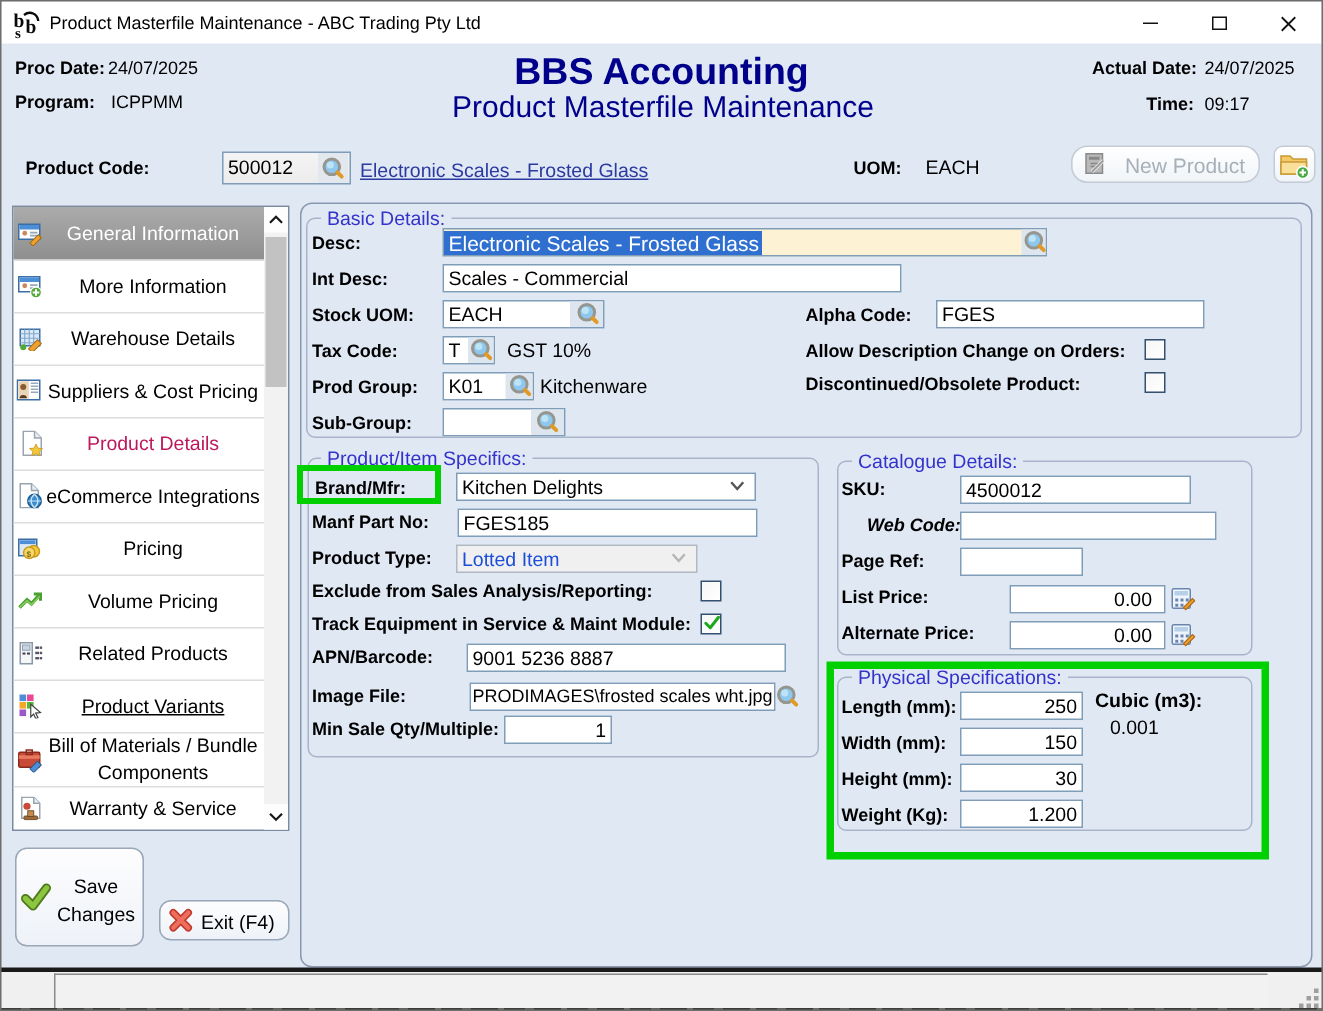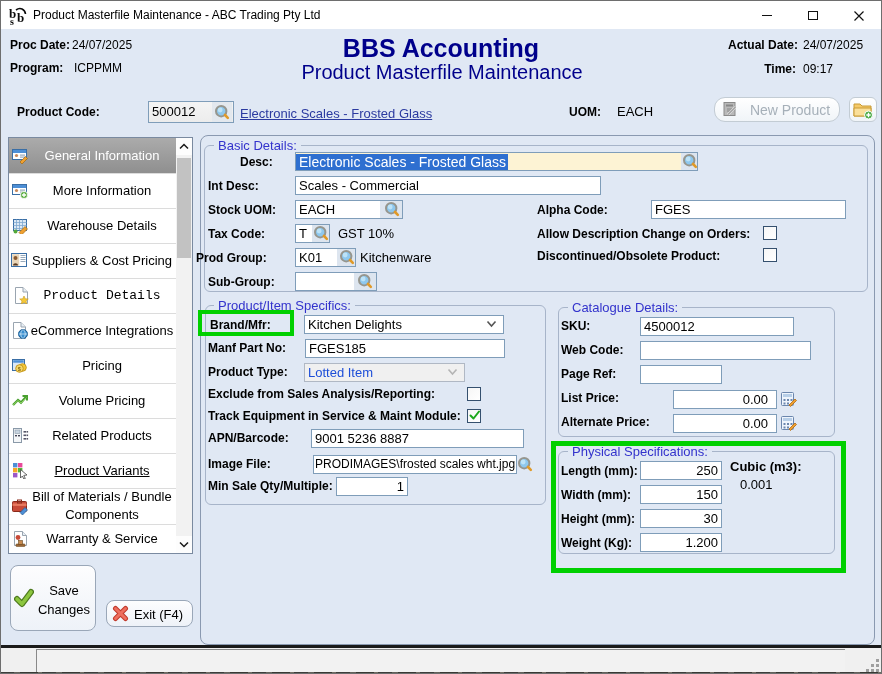--- a/index.html
+++ b/index.html
@@ -83,21 +83,21 @@
 <div class="abs" style="left:9px;top:138px;width:167px;height:35px;background:linear-gradient(#ababab,#8f8f8f);"></div>
 
 <div class="abs">
 <div style="position:absolute;left:28px;top:138px;width:148px;height:35px;display:flex;align-items:center;justify-content:center;text-align:center;font-size:13px;line-height:18px;color:#fff;">General Information</div>
 <div style="position:absolute;left:28px;top:173px;width:148px;height:35px;display:flex;align-items:center;justify-content:center;text-align:center;font-size:13px;line-height:18px;color:#000;">More Information</div>
 <div style="position:absolute;left:9px;top:173px;width:167px;height:1px;background:#dcdcdc;"></div>
 <div style="position:absolute;left:28px;top:208px;width:148px;height:35px;display:flex;align-items:center;justify-content:center;text-align:center;font-size:13px;line-height:18px;color:#000;">Warehouse Details</div>
 <div style="position:absolute;left:9px;top:208px;width:167px;height:1px;background:#dcdcdc;"></div>
 <div style="position:absolute;left:28px;top:243px;width:148px;height:35px;display:flex;align-items:center;justify-content:center;text-align:center;font-size:13px;line-height:18px;color:#000;">Suppliers &amp; Cost Pricing</div>
 <div style="position:absolute;left:9px;top:243px;width:167px;height:1px;background:#dcdcdc;"></div>
-<div style="position:absolute;left:28px;top:278px;width:148px;height:35px;display:flex;align-items:center;justify-content:center;text-align:center;font-size:13px;line-height:18px;color:#000000;font-family:Liberation Mono, monospace;">Product Details</div>
+<div style="position:absolute;left:28px;top:278px;width:148px;height:35px;display:flex;align-items:center;justify-content:center;text-align:center;font-size:13px;line-height:18px;color:#be185d;">Product Details</div>
 <div style="position:absolute;left:9px;top:278px;width:167px;height:1px;background:#dcdcdc;"></div>
 <div style="position:absolute;left:28px;top:313px;width:148px;height:35px;display:flex;align-items:center;justify-content:center;text-align:center;font-size:13px;line-height:18px;color:#000;">eCommerce Integrations</div>
 <div style="position:absolute;left:9px;top:313px;width:167px;height:1px;background:#dcdcdc;"></div>
 <div style="position:absolute;left:28px;top:348px;width:148px;height:35px;display:flex;align-items:center;justify-content:center;text-align:center;font-size:13px;line-height:18px;color:#000;">Pricing</div>
 <div style="position:absolute;left:9px;top:348px;width:167px;height:1px;background:#dcdcdc;"></div>
 <div style="position:absolute;left:28px;top:383px;width:148px;height:35px;display:flex;align-items:center;justify-content:center;text-align:center;font-size:13px;line-height:18px;color:#000;">Volume Pricing</div>
 <div style="position:absolute;left:9px;top:383px;width:167px;height:1px;background:#dcdcdc;"></div>
 <div style="position:absolute;left:28px;top:418px;width:148px;height:35px;display:flex;align-items:center;justify-content:center;text-align:center;font-size:13px;line-height:18px;color:#000;">Related Products</div>
 <div style="position:absolute;left:9px;top:418px;width:167px;height:1px;background:#dcdcdc;"></div>
 <div style="position:absolute;left:28px;top:453px;width:148px;height:35px;display:flex;align-items:center;justify-content:center;text-align:center;font-size:13px;line-height:18px;color:#000;text-decoration:underline;">Product Variants</div>
@@ -219,56 +219,56 @@
 <svg class="abs" style="left:112px;top:605px;" width="17" height="17" viewBox="0 0 17 17">
     <path d="M3.5 3.5 L13.5 13.5 M13.5 3.5 L3.5 13.5" stroke="#c0392b" stroke-width="5" stroke-linecap="round"></path>
     <path d="M3.5 3.5 L13.5 13.5 M13.5 3.5 L3.5 13.5" stroke="#ee6e5e" stroke-width="3" stroke-linecap="round"></path>
   </svg>
 <div class="abs" style="left:134px;top:607px;font-size:13px;color:#000;">Exit (F4)</div>
 
 <div class="abs" style="left:200px;top:135px;width:675px;height:510px;border:1px solid #8a99b0;border-radius:8px;"></div>
 
 <div class="grp" style="left:204px;top:145px;width:664px;height:147px;"></div>
 <div class="gtitle" style="left:214px;top:139px;">Basic Details:</div>
-<div class="lbl" style="left:208px;top:155px;margin-left:32px;">Desc:</div>
+<div class="lbl" style="left:208px;top:155px;">Desc:</div>
 <div class="inp" style="left:295px;top:152px;width:403px;height:19px;background:#fdf3d4;padding:0;font-size:14px;line-height:18px;">
   <span style="background:#2e6fd0;color:#fff;padding:0 2px 0 3px;">Electronic Scales - Frosted Glass</span>
 </div>
 <div class="abs" style="left:681px;top:153px;width:16px;height:17px;background:#dde5ef;"></div>
 <svg class="mag" style="left:682px;top:153px;" viewBox="0 0 16 16">
     <circle cx="7.2" cy="7.2" r="5.2" fill="#8ec8ee" stroke="#96968e" stroke-width="2"></circle>
     <circle cx="6.2" cy="6" r="2.4" fill="#c6e8f8" opacity="0.85"></circle>
     <path d="M11 11 L13.8 13.8" stroke="#e09a28" stroke-width="2.6" stroke-linecap="round"></path>
   </svg>
 <div class="lbl" style="left:208px;top:179px;">Int Desc:</div>
 <div class="inp" style="left:295px;top:176px;width:306px;height:19px;">Scales - Commercial</div>
 <div class="lbl" style="left:208px;top:203px;">Stock UOM:</div>
 <div class="inp" style="left:295px;top:200px;width:108px;height:19px;">EACH</div>
 <div class="abs" style="left:380px;top:201px;width:22px;height:17px;background:#dde5ef;"></div>
 <svg class="mag" style="left:384px;top:201px;" viewBox="0 0 16 16">
     <circle cx="7.2" cy="7.2" r="5.2" fill="#8ec8ee" stroke="#96968e" stroke-width="2"></circle>
     <circle cx="6.2" cy="6" r="2.4" fill="#c6e8f8" opacity="0.85"></circle>
     <path d="M11 11 L13.8 13.8" stroke="#e09a28" stroke-width="2.6" stroke-linecap="round"></path>
   </svg>
 <div class="lbl" style="left:537px;top:203px;">Alpha Code:</div>
-<div class="inp" style="left:624px;top:200px;width:195px;height:19px;margin-left:27px;">FGES</div>
+<div class="inp" style="left:624px;top:200px;width:179px;height:19px;">FGES</div>
 <div class="lbl" style="left:208px;top:227px;">Tax Code:</div>
 <div class="inp" style="left:295px;top:224px;width:35px;height:19px;">T</div>
 <div class="abs" style="left:312px;top:225px;width:17px;height:17px;background:#dde5ef;"></div>
 <svg class="mag" style="left:313px;top:225px;" viewBox="0 0 16 16">
     <circle cx="7.2" cy="7.2" r="5.2" fill="#8ec8ee" stroke="#96968e" stroke-width="2"></circle>
     <circle cx="6.2" cy="6" r="2.4" fill="#c6e8f8" opacity="0.85"></circle>
     <path d="M11 11 L13.8 13.8" stroke="#e09a28" stroke-width="2.6" stroke-linecap="round"></path>
   </svg>
 <div class="val" style="left:338px;top:227px;font-size:13px;">GST 10%</div>
 <div class="lbl" style="left:537px;top:227px;">Allow Description Change on Orders:</div>
 <div class="cb" style="left:763px;top:226px;"></div>
 <div class="lbl" style="left:537px;top:249px;">Discontinued/Obsolete Product:</div>
 <div class="cb" style="left:763px;top:248px;"></div>
-<div class="lbl" style="left:196px;top:251px;text-align:center;">Prod Group:</div>
+<div class="lbl" style="left:208px;top:251px;text-align:center;">Prod Group:</div>
 <div class="inp" style="left:295px;top:248px;width:61px;height:19px;">K01</div>
 <div class="abs" style="left:337px;top:249px;width:18px;height:17px;background:#dde5ef;"></div>
 <svg class="mag" style="left:339px;top:249px;" viewBox="0 0 16 16">
     <circle cx="7.2" cy="7.2" r="5.2" fill="#8ec8ee" stroke="#96968e" stroke-width="2"></circle>
     <circle cx="6.2" cy="6" r="2.4" fill="#c6e8f8" opacity="0.85"></circle>
     <path d="M11 11 L13.8 13.8" stroke="#e09a28" stroke-width="2.6" stroke-linecap="round"></path>
   </svg>
 <div class="val" style="left:360px;top:251px;font-size:13px;">Kitchenware</div>
 <div class="lbl" style="left:208px;top:275px;">Sub-Group:</div>
 <div class="inp" style="left:295px;top:272px;width:82px;height:19px;"></div>
@@ -310,21 +310,21 @@
     <circle cx="6.2" cy="6" r="2.4" fill="#c6e8f8" opacity="0.85"></circle>
     <path d="M11 11 L13.8 13.8" stroke="#e09a28" stroke-width="2.6" stroke-linecap="round"></path>
   </svg>
 <div class="lbl" style="left:208px;top:479px;">Min Sale Qty/Multiple:</div>
 <div class="inp" style="left:336px;top:477px;width:72px;height:19px;text-align:right;">1</div>
 
 <div class="grp" style="left:558px;top:307px;width:277px;height:130px;"></div>
 <div class="gtitle" style="left:568px;top:301px;">Catalogue Details:</div>
 <div class="lbl" style="left:561px;top:319px;">SKU:</div>
 <div class="inp" style="left:640px;top:317px;width:154px;height:19px;">4500012</div>
-<div class="lbl" style="left:561px;top:343px;">Web Code:</div>
+<div class="lbl" style="left:578px;top:343px;font-style:italic;">Web Code:</div>
 <div class="inp" style="left:640px;top:341px;width:171px;height:19px;"></div>
 <div class="lbl" style="left:561px;top:367px;">Page Ref:</div>
 <div class="inp" style="left:640px;top:365px;width:82px;height:19px;"></div>
 <div class="lbl" style="left:561px;top:391px;">List Price:</div>
 <div class="inp" style="left:673px;top:390px;width:104px;height:19px;text-align:right;padding-right:8px;">0.00</div>
 <svg class="abs" style="left:780px;top:391px;" width="17" height="17" viewBox="0 0 17 17">
     <rect x="1.5" y="1.5" width="12" height="13" rx="1" fill="#eef4fc" stroke="#6b86ad"></rect>
     <rect x="3" y="3" width="9" height="3" fill="#b8cfe8"></rect>
     <rect x="3.5" y="8" width="2" height="2" fill="#6b86ad"></rect>
     <rect x="7" y="8" width="2" height="2" fill="#6b86ad"></rect>

